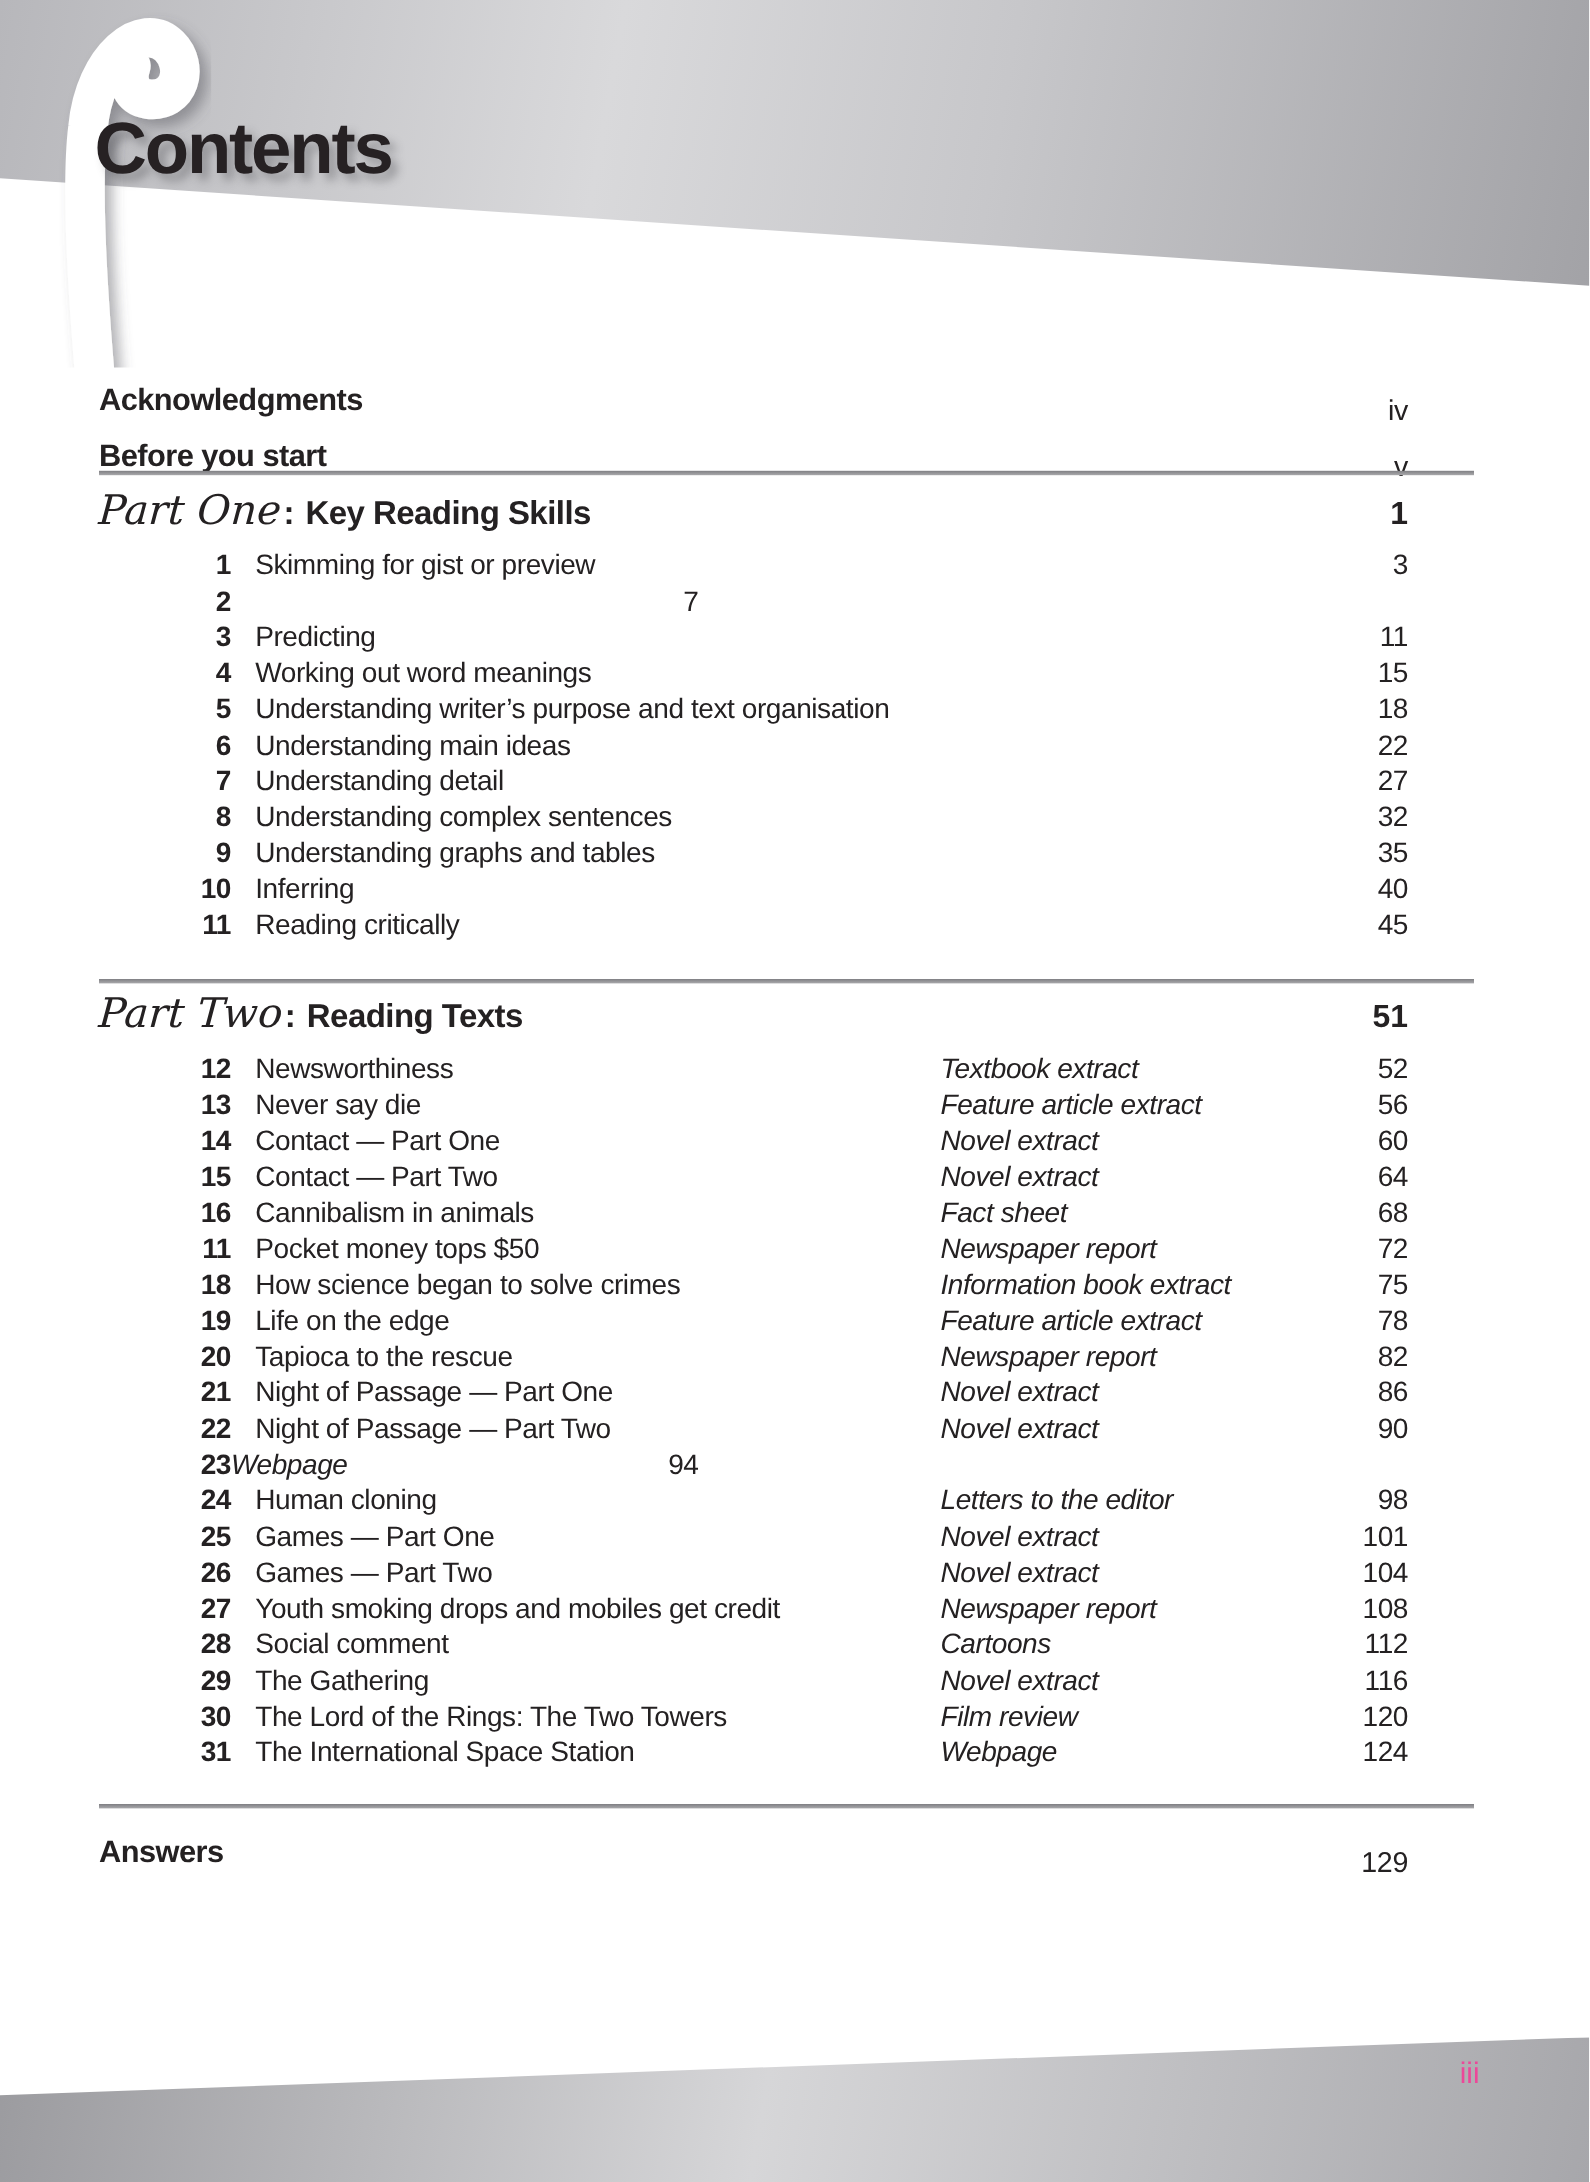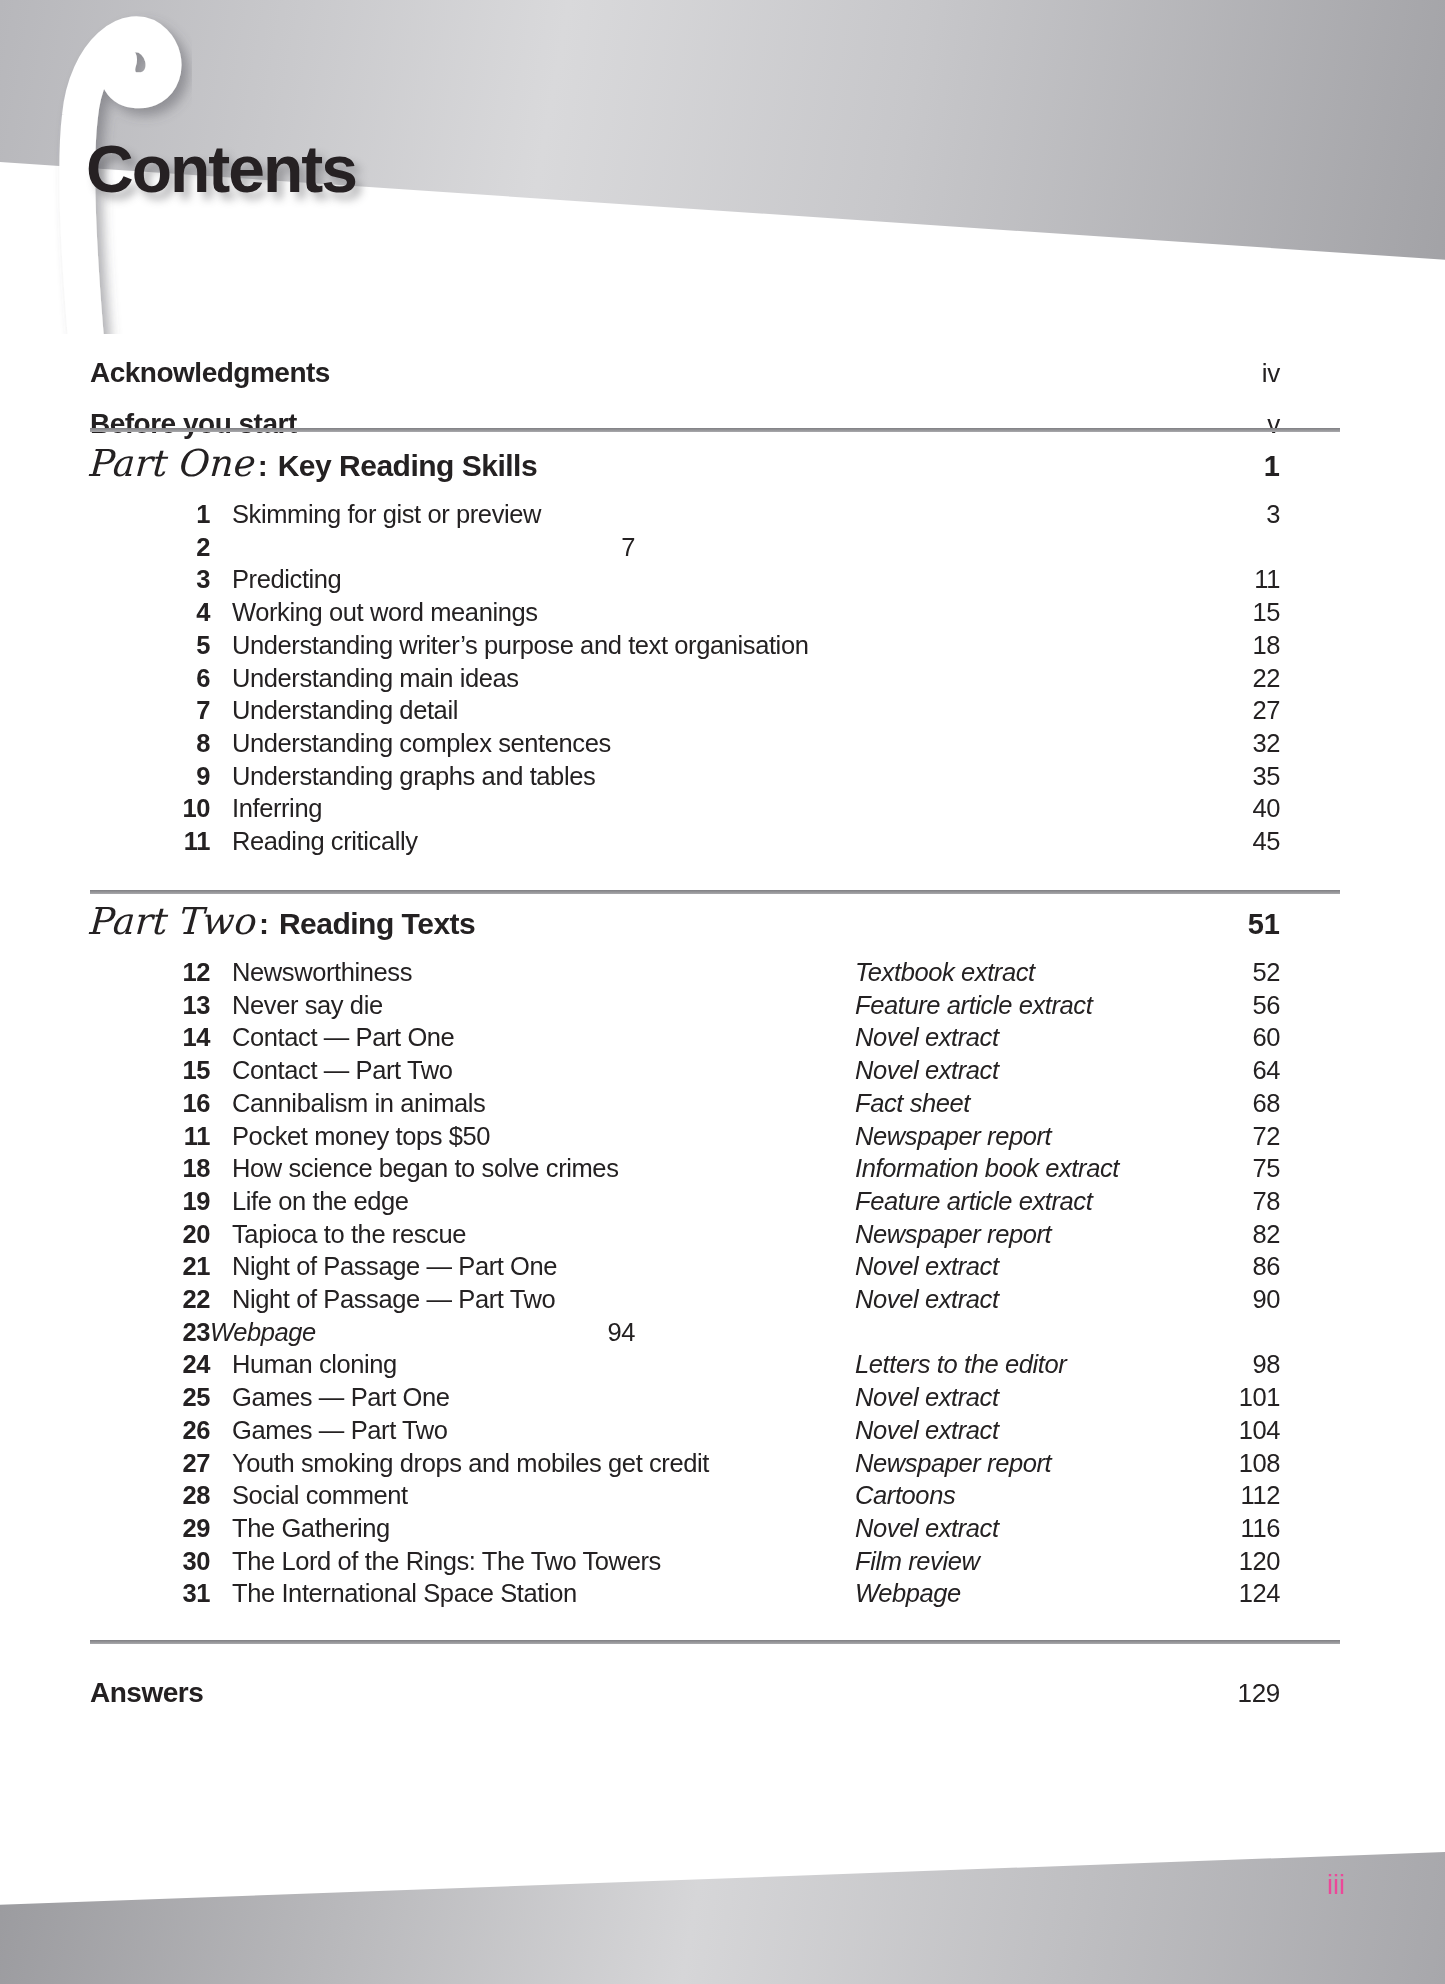--- a/index.html
+++ b/index.html
@@ -15,31 +15,30 @@
     position:absolute;inset:0;
     background:linear-gradient(100deg,#b7b7bb 0%,#d9d9db 38%,#c7c7ca 62%,#a2a2a6 100%);
     clip-path:polygon(0 0,100% 0,100% 86.6%,0 54%);
   }
   .crook{position:absolute;left:22px;top:-6px;}
   .page-title{
     position:absolute;left:86px;top:96px;
     font-size:66px;font-weight:bold;letter-spacing:-2px;color:#262123;
     text-shadow:6px 7px 9px rgba(70,70,75,.40);
     white-space:nowrap;
-    margin-top:35px;
   }
   
   .toc{position:absolute;left:90px;top:0;width:1250px;}
   .rule{
     position:absolute;left:0;width:1250px;height:4px;
     background:linear-gradient(#7f7f83,#a9a9ac);
   }
   .fm-row,.bm-row{
     position:absolute;left:0;width:1250px;box-sizing:border-box;padding-right:60px;
-    display:flex;align-items:flex-end;
+    display:flex;align-items:center;
   }
   .fm-label,.bm-label{font-size:28px;font-weight:bold;letter-spacing:-0.5px;}
   .fm-page,.bm-page{margin-left:auto;font-size:26px;letter-spacing:-0.3px;margin-top:20px;}
   .part-head{
     position:absolute;left:0;width:1250px;box-sizing:border-box;padding-right:60px;
     display:flex;align-items:baseline;
   }
   .script{
     font-family:"DejaVu Serif", serif;font-style:italic;font-size:37px;
     letter-spacing:0;transform:skewX(-4deg);display:inline-block;

